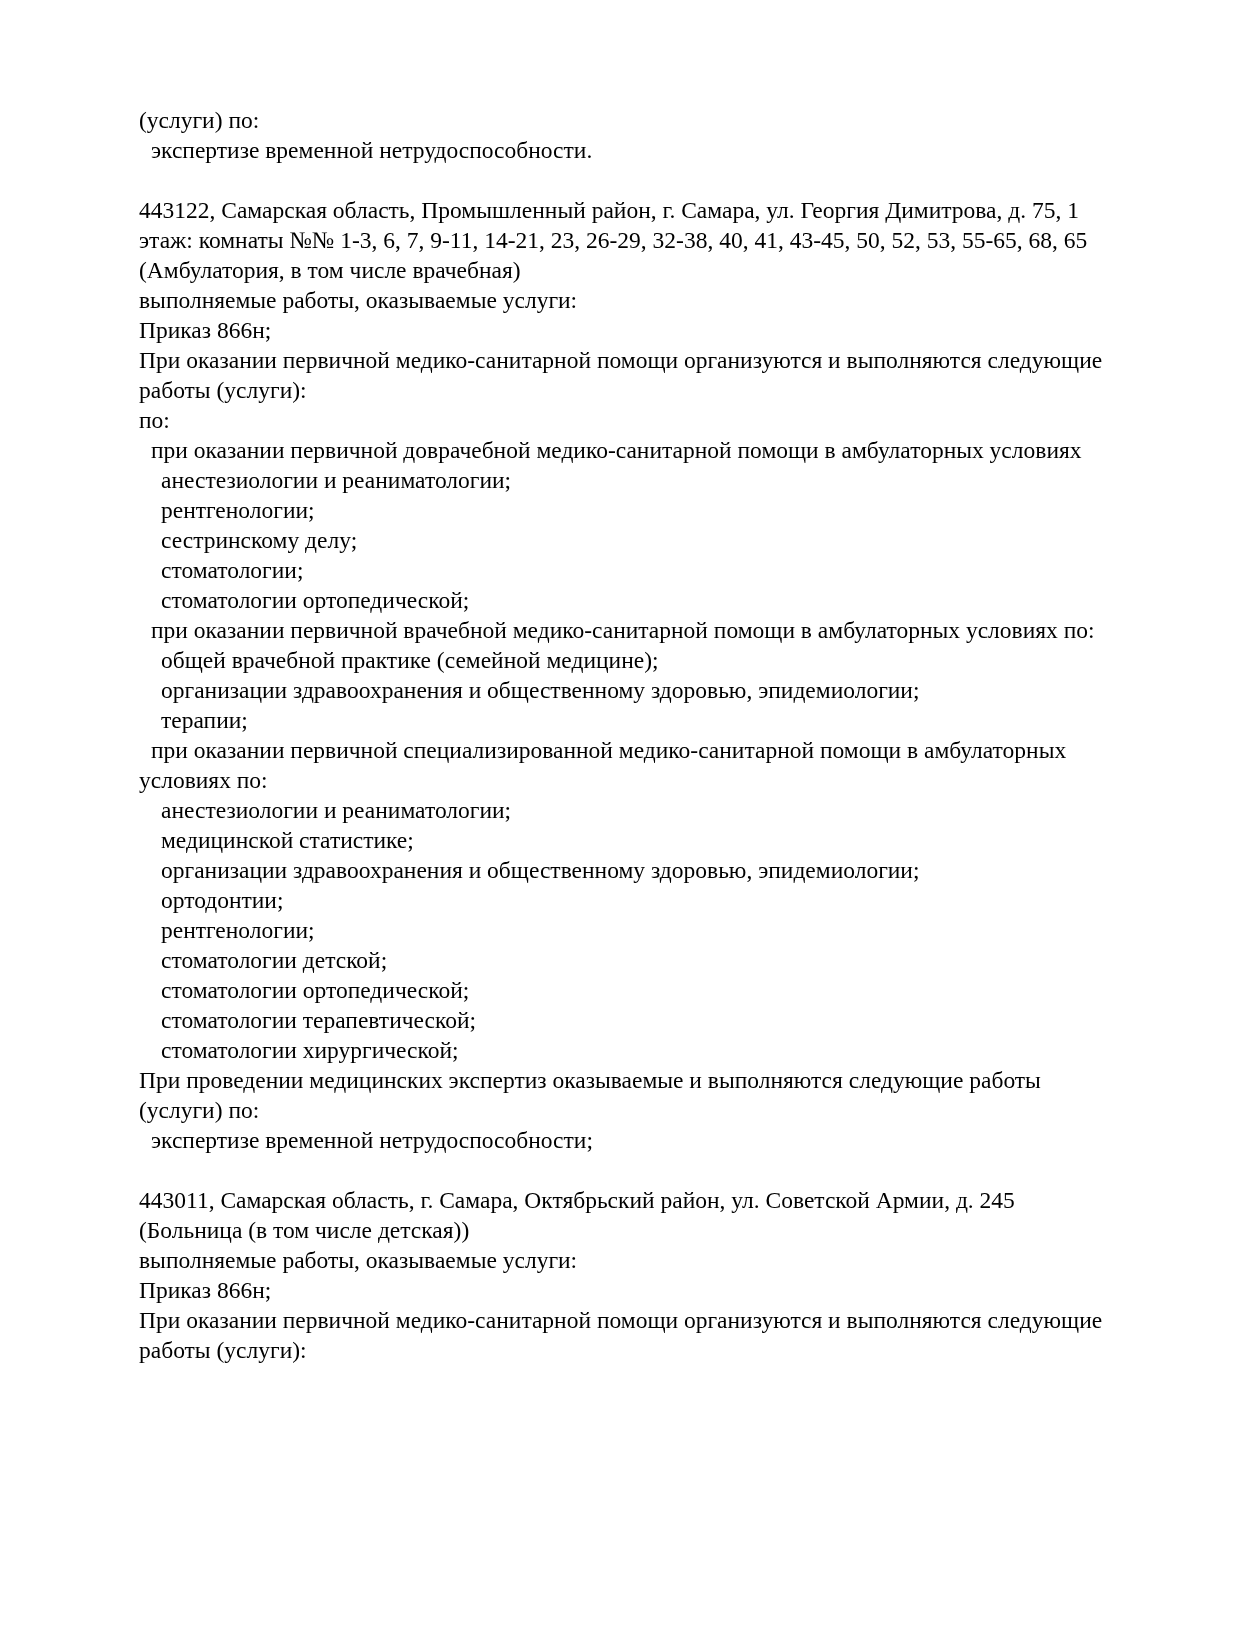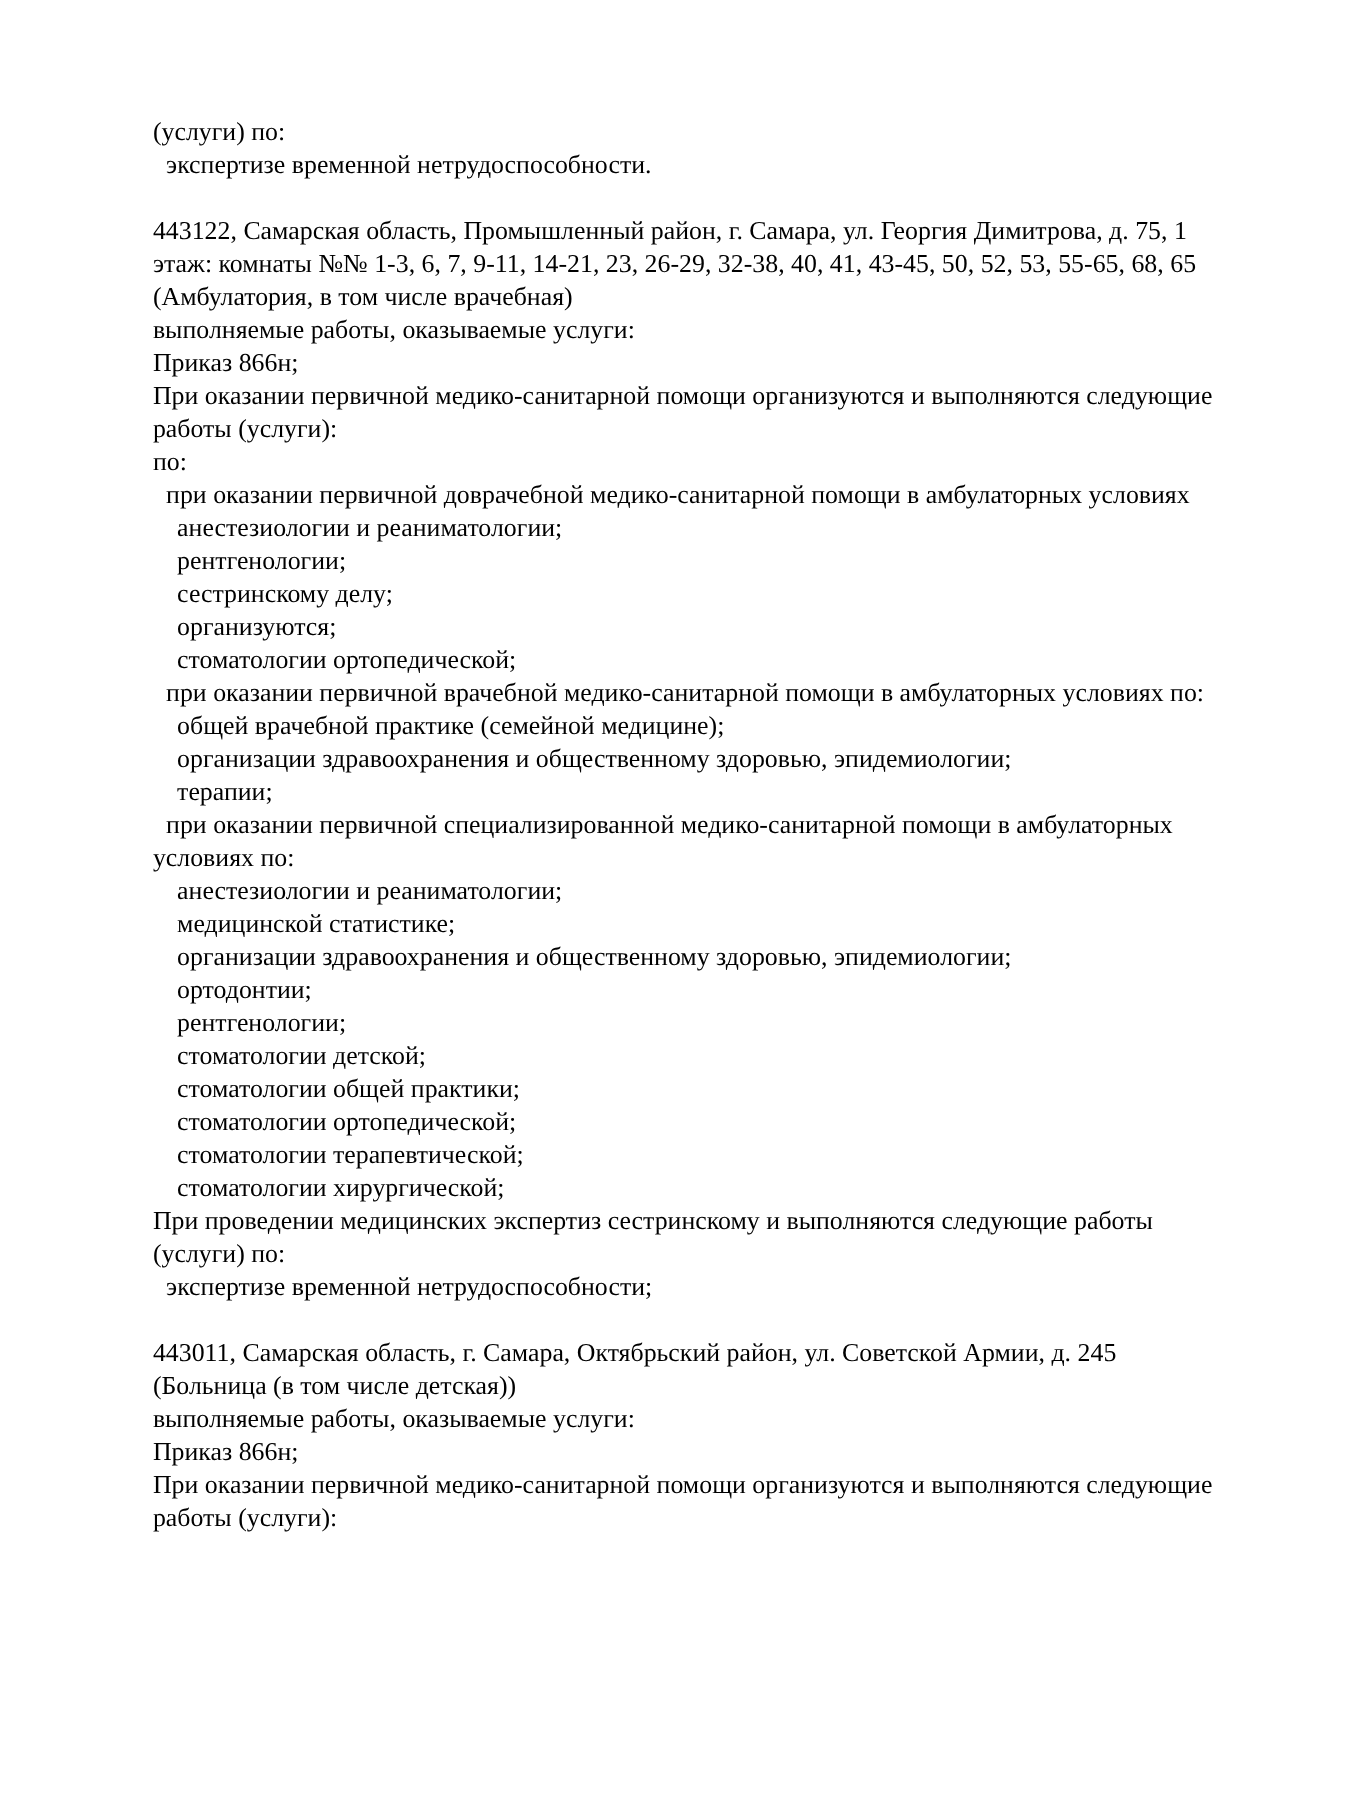--- a/index.html
+++ b/index.html
@@ -50,39 +50,38 @@
       <div class="line indent-0">(Амбулатория, в том числе врачебная)</div>
       <div class="line indent-0">выполняемые работы, оказываемые услуги:</div>
       <div class="line indent-0">Приказ 866н;</div>
       <div class="line indent-0">При оказании первичной медико-санитарной помощи организуются и выполняются следующие</div>
       <div class="line indent-0">работы (услуги):</div>
       <div class="line indent-0">по:</div>
       <div class="line indent-1">при оказании первичной доврачебной медико-санитарной помощи в амбулаторных условиях</div>
       <div class="line indent-2">анестезиологии и реаниматологии;</div>
       <div class="line indent-2">рентгенологии;</div>
       <div class="line indent-2">сестринскому делу;</div>
-      <div class="line indent-2">организуются;</div>
+      <div class="line indent-2">стоматологии;</div>
       <div class="line indent-2">стоматологии ортопедической;</div>
       <div class="line indent-1">при оказании первичной врачебной медико-санитарной помощи в амбулаторных условиях по:</div>
       <div class="line indent-2">общей врачебной практике (семейной медицине);</div>
       <div class="line indent-2">организации здравоохранения и общественному здоровью, эпидемиологии;</div>
       <div class="line indent-2">терапии;</div>
       <div class="line indent-1">при оказании первичной специализированной медико-санитарной помощи в амбулаторных</div>
       <div class="line indent-0">условиях по:</div>
       <div class="line indent-2">анестезиологии и реаниматологии;</div>
       <div class="line indent-2">медицинской статистике;</div>
       <div class="line indent-2">организации здравоохранения и общественному здоровью, эпидемиологии;</div>
       <div class="line indent-2">ортодонтии;</div>
       <div class="line indent-2">рентгенологии;</div>
       <div class="line indent-2">стоматологии детской;</div>
-      <div class="line indent-2">стоматологии общей практики;</div>
       <div class="line indent-2">стоматологии ортопедической;</div>
       <div class="line indent-2">стоматологии терапевтической;</div>
       <div class="line indent-2">стоматологии хирургической;</div>
-      <div class="line indent-0">При проведении медицинских экспертиз сестринскому и выполняются следующие работы</div>
+      <div class="line indent-0">При проведении медицинских экспертиз оказываемые и выполняются следующие работы</div>
       <div class="line indent-0">(услуги) по:</div>
       <div class="line indent-1">экспертизе временной нетрудоспособности;</div>
       <div class="line indent-0">&nbsp;</div>
       <div class="line indent-0">443011, Самарская область, г. Самара, Октябрьский район, ул. Советской Армии, д. 245</div>
       <div class="line indent-0">(Больница (в том числе детская))</div>
       <div class="line indent-0">выполняемые работы, оказываемые услуги:</div>
       <div class="line indent-0">Приказ 866н;</div>
       <div class="line indent-0">При оказании первичной медико-санитарной помощи организуются и выполняются следующие</div>
       <div class="line indent-0">работы (услуги):</div>
     </div>

